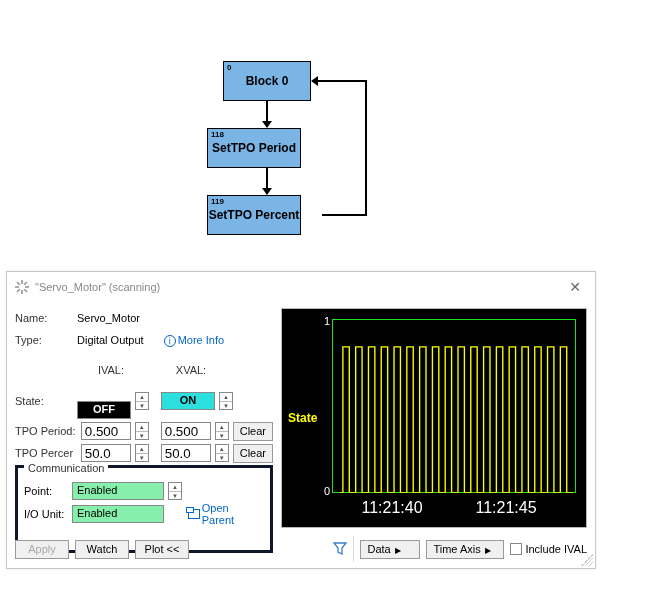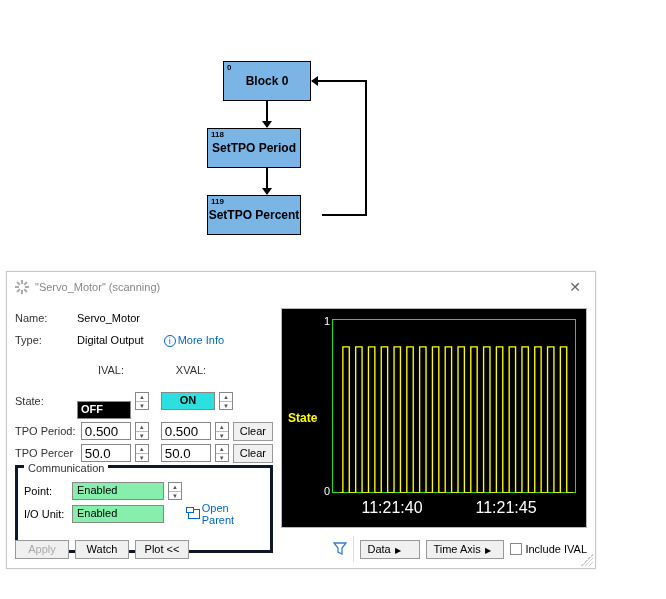--- a/index.html
+++ b/index.html
@@ -31,21 +31,21 @@
   .titlebar .tclose { margin-left: auto; font-size: 14px; color: #666; cursor: pointer; padding: 2px 6px; }
   .body { display: flex; padding: 4px 8px 0 8px; gap: 8px; }
   .leftpane { width: 258px; }
   .rightpane { flex: 1; }
   .row { display: flex; align-items: center; min-height: 20px; margin: 2px 0; gap: 4px; }
   .lbl { width: 58px; color: #333; }
   .info { color: #0066cc; cursor: pointer; }
   .info-i { display:inline-block; width:12px; height:12px; border:1px solid #0066cc; border-radius:50%; font-size:9px; line-height:10px; text-align:center; margin-right:2px; }
   .colhead { width: 60px; text-align: center; color: #333; }
   .valbox { width: 54px; height: 18px; border: 1px solid #888; padding: 1px 3px; background: #fff; }
-  .valbox.black { background: #000; color: #fff; text-align: left; font-weight: bold; font-family: Arial; margin-top: 19px; }
+  .valbox.black { background: #000; color: #fff; text-align: center; font-weight: bold; font-family: Arial; margin-top: 19px; }
   .valbox.cyan { background: #2de0e0; color: #000; text-align: center; font-weight: bold; font-family: Arial; }
   .valbox.green { background: #86efac; color: #000; padding-left:4px; }
   .spinbtns { width: 14px; height: 18px; border: 1px solid #888; display:flex; flex-direction:column; }
   .spinbtns div { flex:1; font-size:6px; text-align:center; line-height:8px; cursor:pointer; color:#555; }
   .spinbtns div:first-child{border-bottom:1px solid #bbb;}
   .btn { border: 1px solid #999; background: #f0f0f0; padding: 1px 6px; cursor: pointer; font-size:11px; height:19px; line-height:15px;}
   .btn.disabled { color:#aaa; }
   .fieldset { border: 3px solid #0f172a; padding: 4px 6px 20px 6px; }
   .fieldset .legend { position: relative; top: -10px; background: #fff; padding: 0 4px; color: #333; display:inline-block; }
   .fsrow { display:flex; align-items:center; gap:4px; margin-top:-2px; margin-bottom:4px;}

